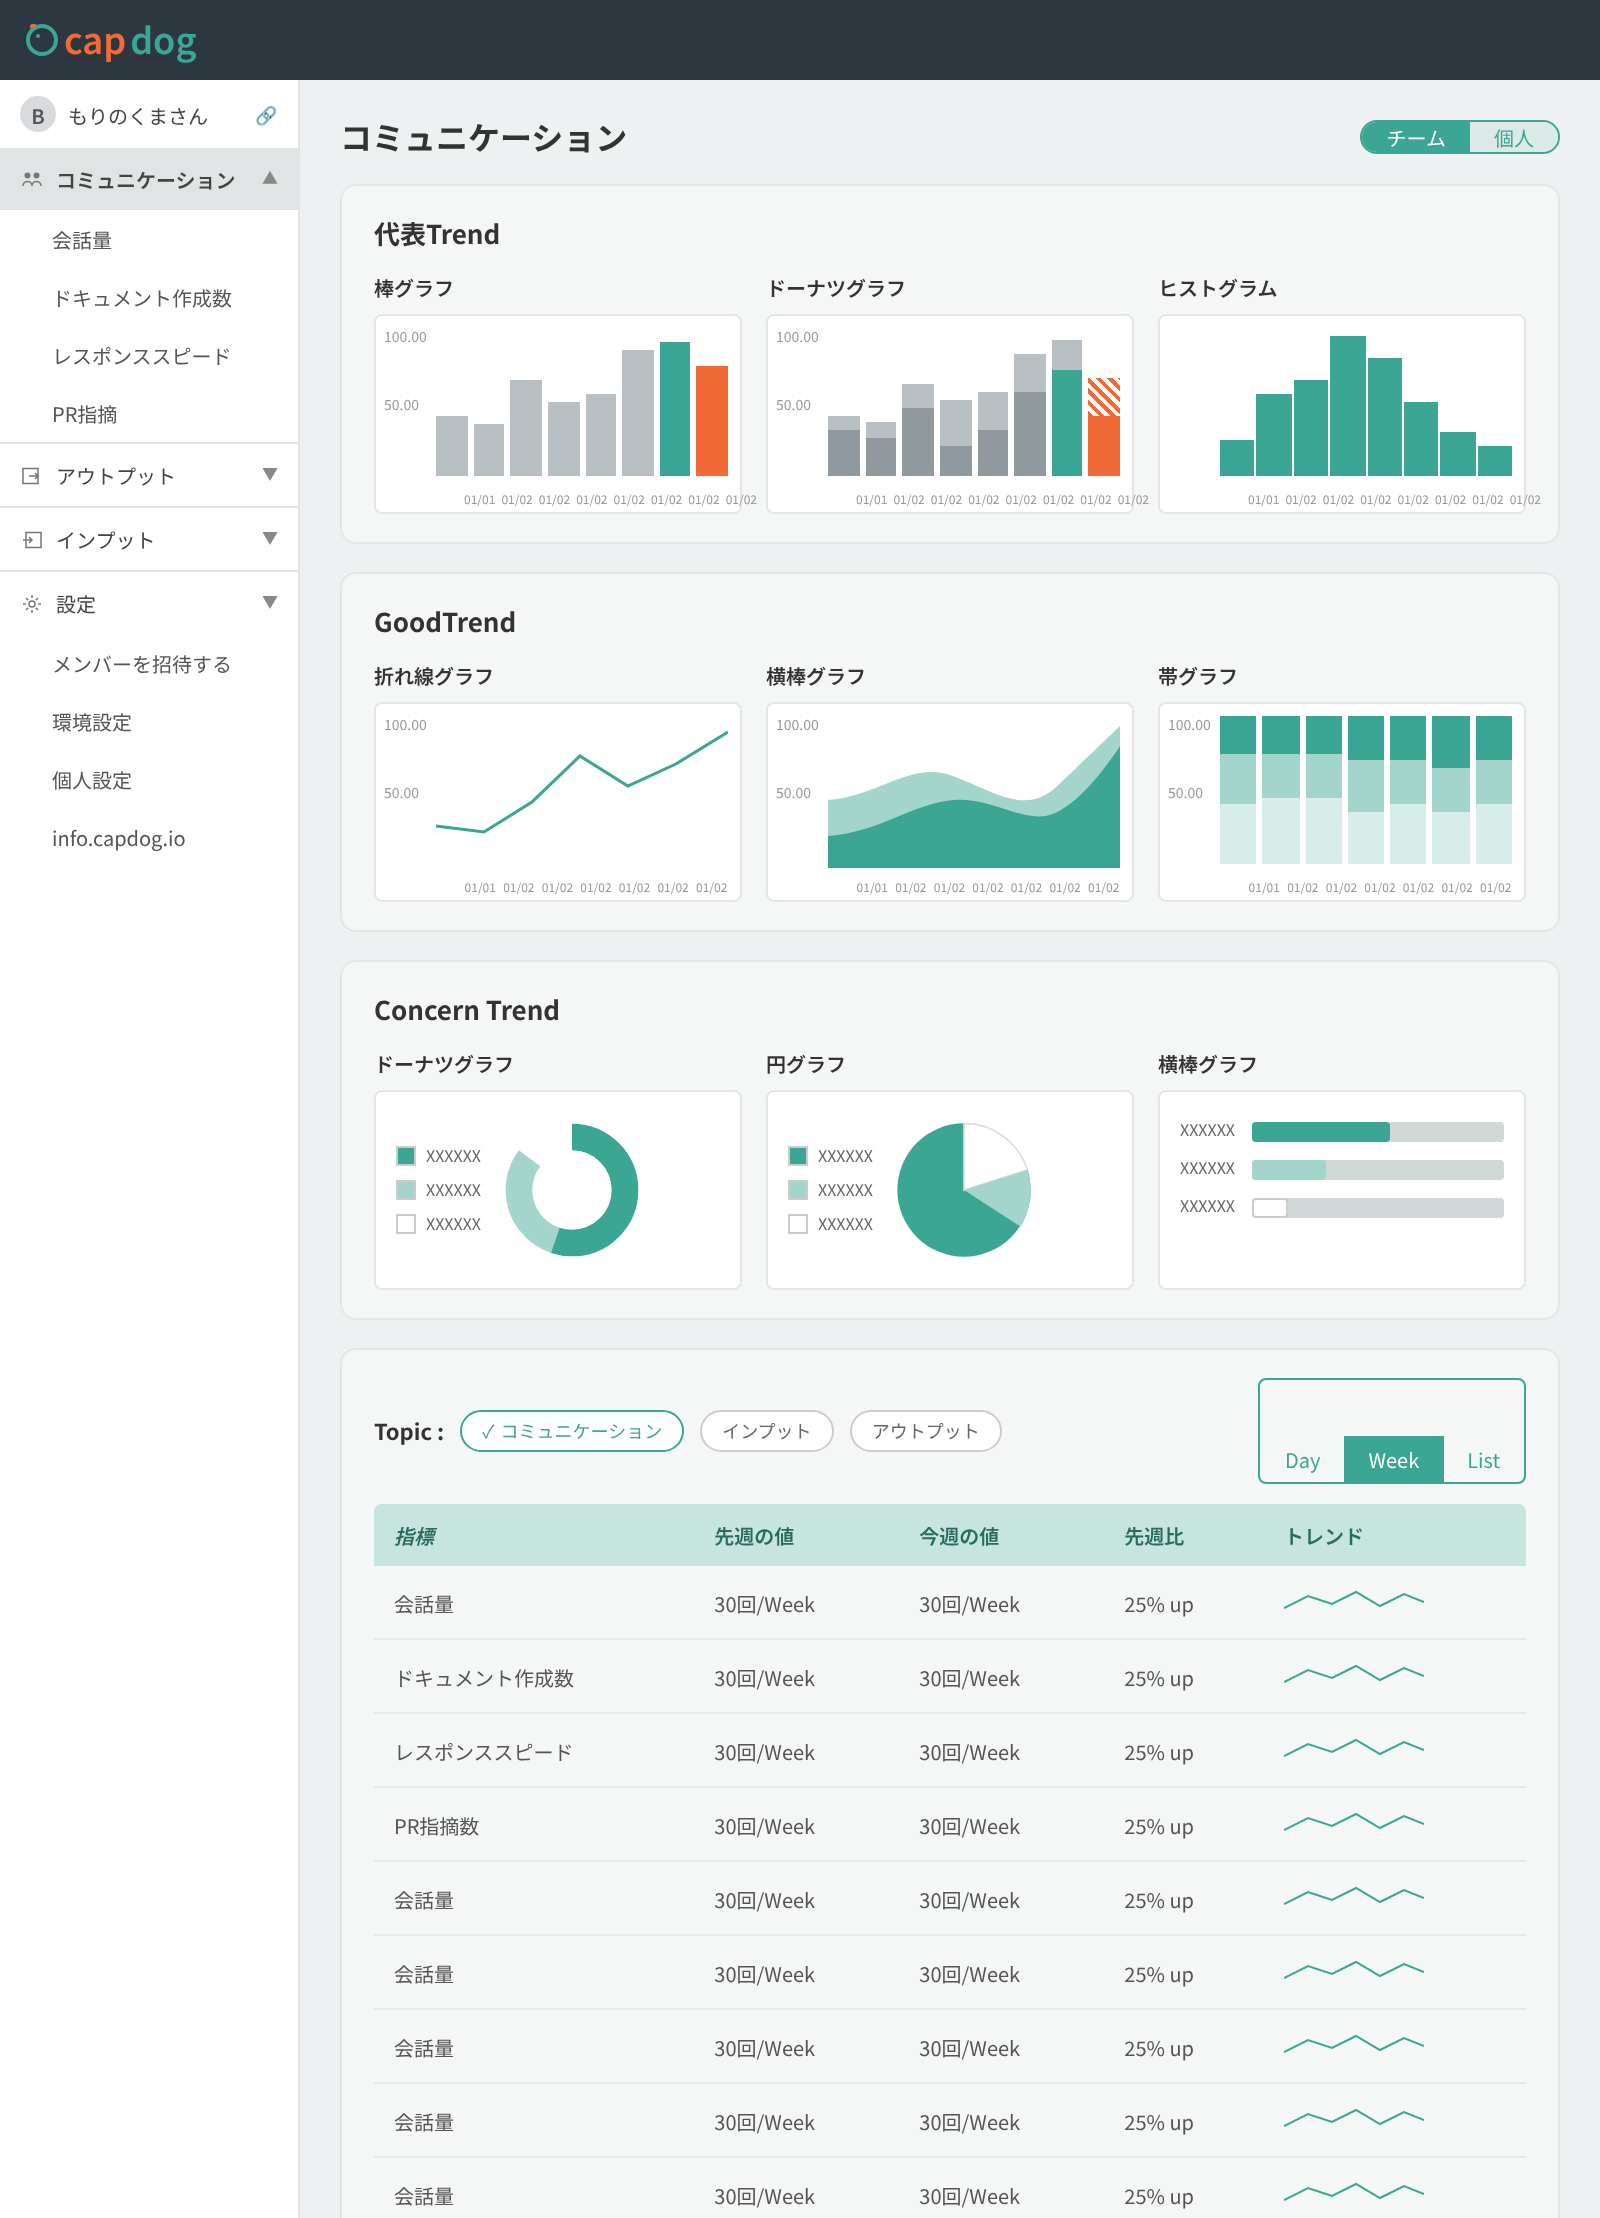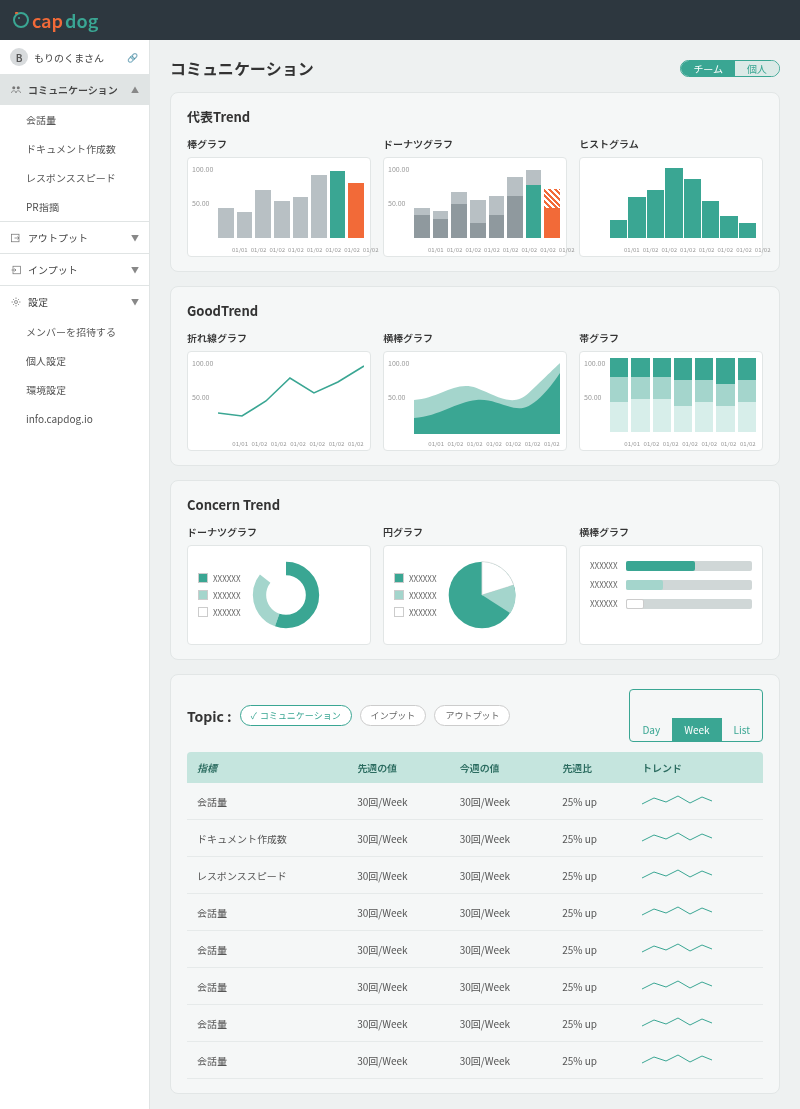--- a/index.html
+++ b/index.html
@@ -39,21 +39,21 @@
 .chart-x { position: absolute; left: 44px; right: 6px; bottom: 2px; display: flex; gap: 3px; }
 .chart-x span { flex: 1; text-align: center; font-size: 6px; color: #999; }
 .legend { display: flex; flex-direction: column; gap: 6px; font-size: 8px; color: #666; }
 .legend-item { display: flex; align-items: center; gap: 5px; }
 .swatch { width: 10px; height: 10px; border: 1px solid #ccc; }
 svg { display: block; }
 .search-row { display: flex; align-items: center; gap: 14px; margin-bottom: 10px; }
 .search-box { display: flex; align-items: center; background: #fff; border: 1px solid #dde1e1; border-radius: 3px; padding: 4px 8px; gap: 5px; width: 130px; }
 .search-box input { border: none; outline: none; font-size: 10px; width: 100%; }
 .topic-row { display: flex; align-items: center; gap: 8px; margin-bottom: 10px; }
-.topic-label { font-size: 14px; font-weight: 700; }
+.topic-label { font-size: 11px; font-weight: 700; }
 .chip { border: 1px solid #ccc; border-radius: 12px; padding: 3px 10px; font-size: 9px; color: #666; cursor: pointer; display: flex; align-items: center; gap: 3px; background: #fff; }
 .chip.selected { border-color: #3aa693; color: #3aa693; }
 .period-toggle { margin-left: auto; display: flex; border: 1px solid #3aa693; border-radius: 4px; overflow: hidden; font-size: 10px; }
 .period-toggle span { padding: 4px 12px; cursor: pointer; color: #3aa693; margin-top: 28px; }
 .period-toggle .on { background: #3aa693; color: #fff; }
 table { width: 100%; border-collapse: collapse; font-size: 10px; }
 thead th { background: #c5e5de; text-align: left; padding: 8px 10px; font-weight: 600; color: #2a6b5f; }
 thead th:first-child { border-radius: 4px 0 0 0; font-style: italic; }
 thead th:last-child { border-radius: 0 4px 0 0; }
 tbody td { padding: 9px 10px; border-bottom: 1px solid #e6eaea; color: #555; }
@@ -123,22 +123,22 @@
     <div class="side-sep"></div>
     <div class="side-item">
       <svg class="icon" viewBox="0 0 16 16">
           <circle cx="8" cy="8" r="2" fill="none" stroke="currentColor"></circle>
           <path d="M8 2v2M8 12v2M2 8h2M12 8h2M4 4l1.5 1.5M12 12l-1.5-1.5M4 12l1.5-1.5M12 4l-1.5 1.5" stroke="currentColor"></path>
         </svg>
       <span>設定</span>
       <span class="chev">▼</span>
     </div>
     <div class="side-sub">メンバーを招待する</div>
+    <div class="side-sub">環境設定</div>
     <div class="side-sub">個人設定</div>
-    <div class="side-sub">環境設定</div>
     <div class="side-sub">info.capdog.io</div>
 
   </div>
 
   <div class="main">
     <div class="page-head">
       <div class="page-title">コミュニケーション</div>
       <div class="toggle">
         <span class="on">チーム</span>
         <span class="off">個人</span>
@@ -482,20 +482,31 @@
               <td>30回/Week</td>
               <td>30回/Week</td>
               <td>25% up</td>
               <td>
                 <svg class="spark" viewBox="0 0 70 18">
                   <polyline points="0,12 12,6 24,10 36,4 48,11 60,5 70,9" fill="none" stroke="#3aa693" stroke-width="1"></polyline>
                 </svg>
               </td>
             </tr>
             <tr>
+              <td>PR指摘数</td>
+              <td>30回/Week</td>
+              <td>30回/Week</td>
+              <td>25% up</td>
+              <td>
+                <svg class="spark" viewBox="0 0 70 18">
+                  <polyline points="0,12 12,6 24,10 36,4 48,11 60,5 70,9" fill="none" stroke="#3aa693" stroke-width="1"></polyline>
+                </svg>
+              </td>
+            </tr>
+            <tr>
               <td>会話量</td>
               <td>30回/Week</td>
               <td>30回/Week</td>
               <td>25% up</td>
               <td>
                 <svg class="spark" viewBox="0 0 70 18">
                   <polyline points="0,12 12,6 24,10 36,4 48,11 60,5 70,9" fill="none" stroke="#3aa693" stroke-width="1"></polyline>
                 </svg>
               </td>
             </tr>

